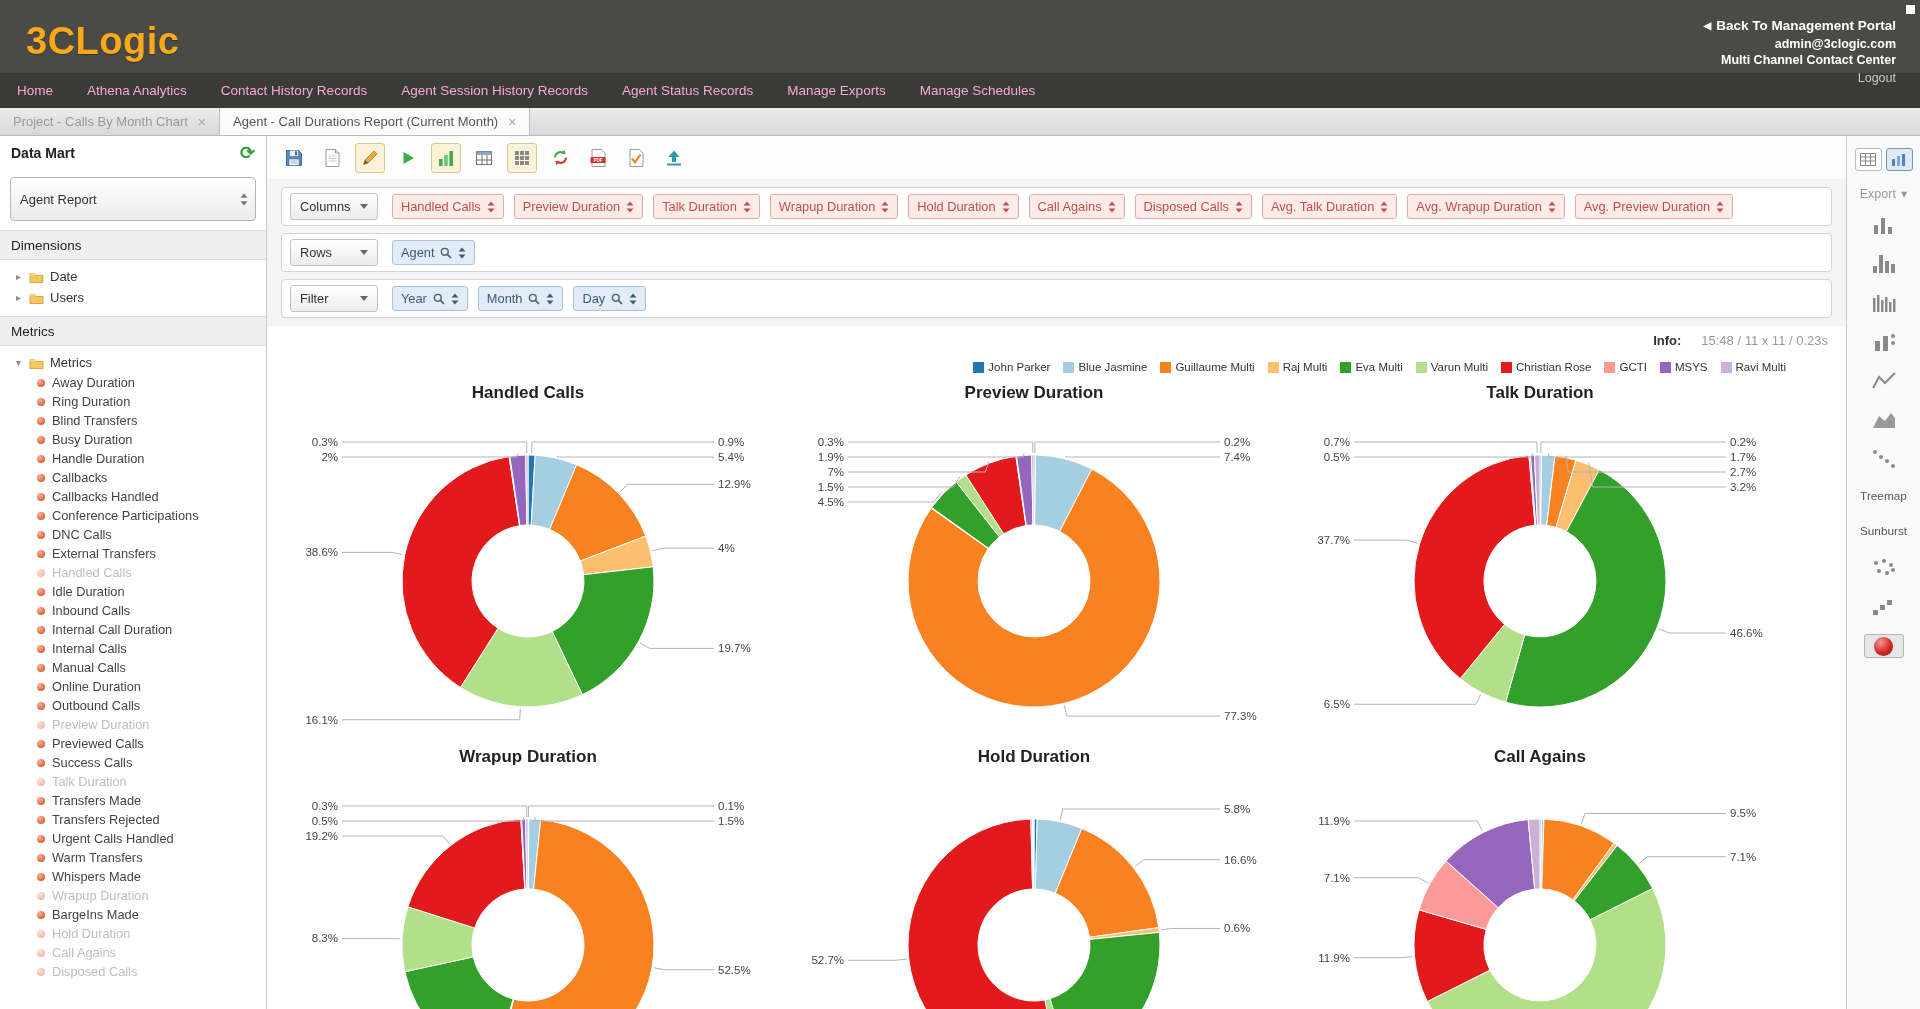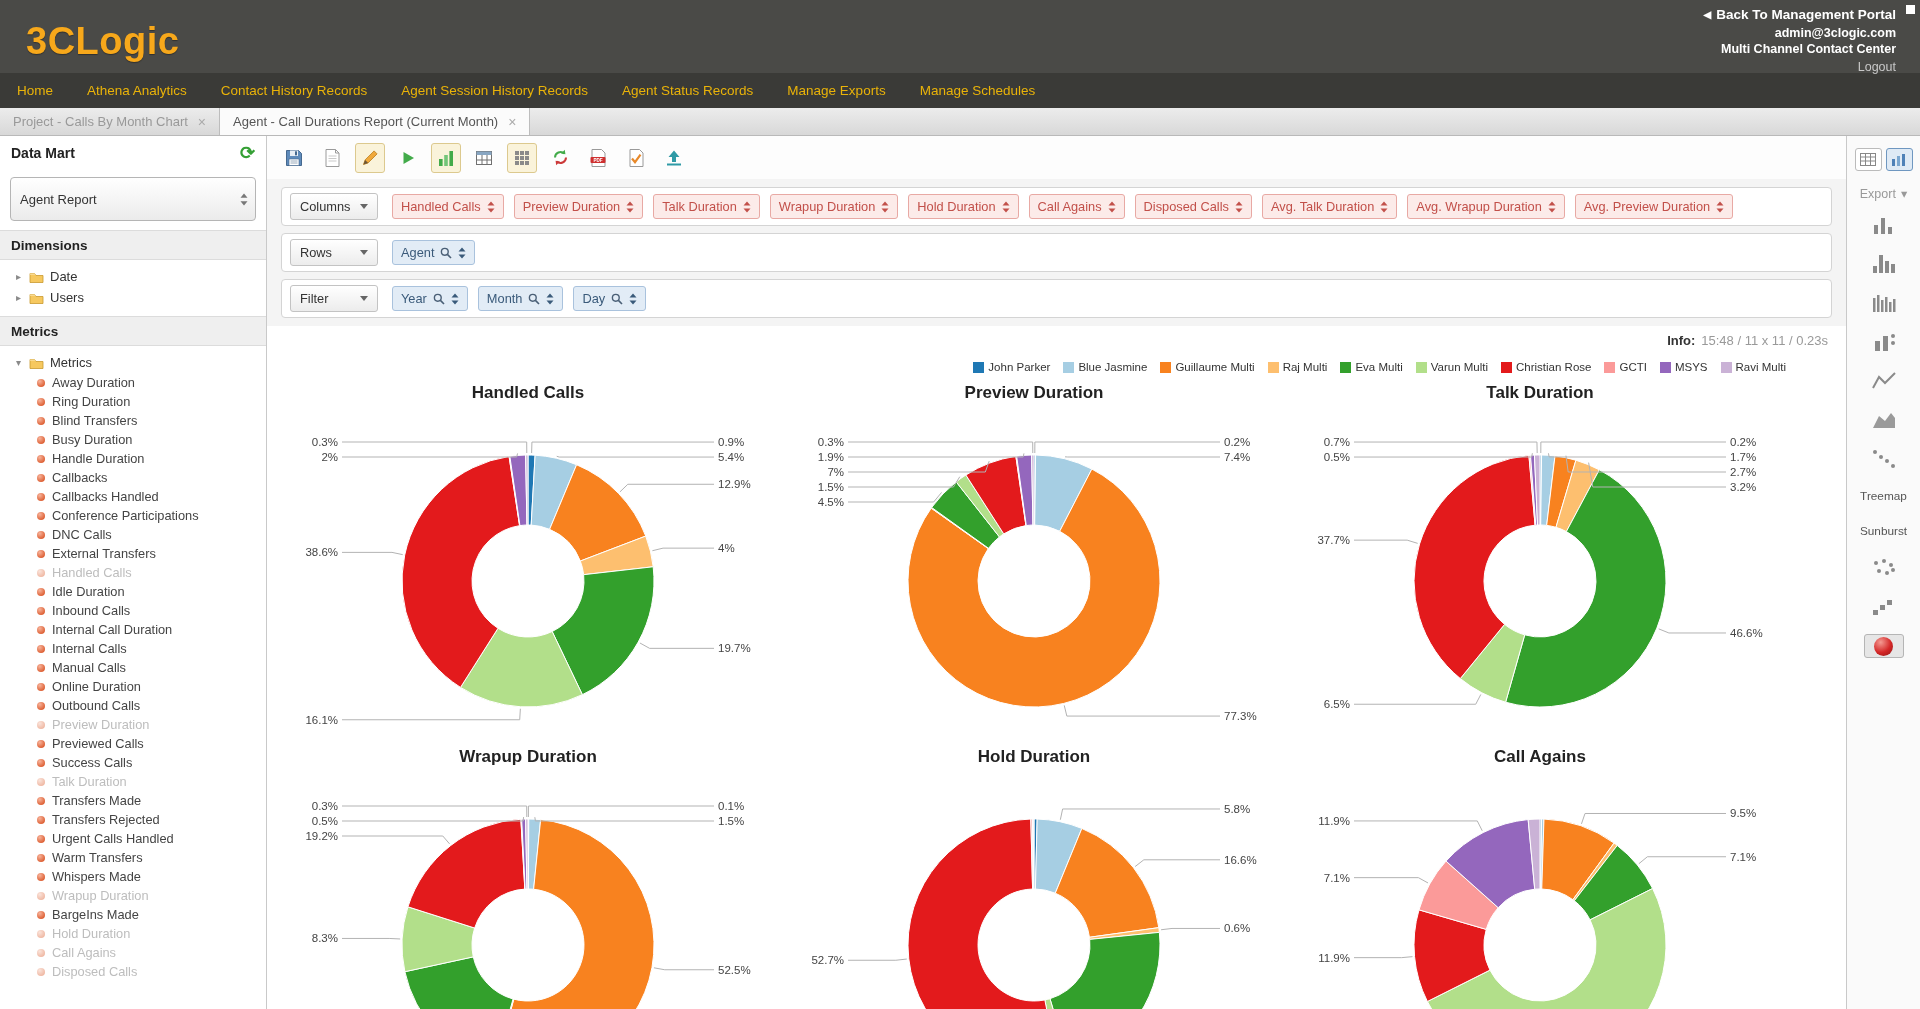--- a/index.html
+++ b/index.html
@@ -3,46 +3,46 @@
 <meta charset="utf-8">
 <style>
   *{margin:0;padding:0;box-sizing:border-box}
   html,body{width:1920px;height:1009px;overflow:hidden;background:#fff;
     font-family:"Liberation Sans",sans-serif;-webkit-font-smoothing:antialiased}
   
   .header{height:73px;background:#4a4a47;position:relative}
   .logo{position:absolute;left:26px;top:20px;font-size:38px;font-weight:bold;
     color:#f7a81b;letter-spacing:.5px;text-shadow:0 1px 1px rgba(0,0,0,.35)}
   .corner-sq{position:absolute;top:5px;right:5px;width:9px;height:9px;background:#fff}
-  .account{position:absolute;right:24px;top:7px;text-align:right;color:#fff;line-height:16.5px}
+  .account{position:absolute;right:24px;top:18px;text-align:right;color:#fff;line-height:16.5px}
   .back-link{font-size:13.5px;font-weight:bold;cursor:pointer}
   .back-arrow{font-size:10px;margin-right:5px;position:relative;top:-1px}
   .acct-email,.acct-name{font-size:12.5px;font-weight:bold}
   .logout{font-size:12.5px;color:#c9c9c9;cursor:pointer;margin-top:1px}
   
   .nav{height:35px;background:#3a3a37;display:flex;align-items:stretch}
-  .nav-item{display:flex;align-items:center;padding:16px 17px;font-size:13.5px;color:#eab308;cursor:pointer}
+  .nav-item{display:flex;align-items:center;padding:16px 17px;font-size:13.5px;color:#f9a8d4;cursor:pointer}
   
   .tabs{height:28px;background:linear-gradient(#ececec,#d8d8d8);border-bottom:1px solid #b9b9b9;display:flex}
   .tab{display:flex;align-items:center;gap:10px;padding:0 13px;border-right:1px solid #bdbdbd;
     font-size:13px;color:#999;cursor:pointer;max-width:330px;white-space:nowrap}
   .tab.active{background:#fbfbfb;color:#555}
   .tab-close{color:#aaa;font-size:14px;line-height:1}
   
   .content{display:flex;height:873px}
   
   .sidebar{width:267px;flex:none;background:#fff;border-right:1px solid #c9c9c9;overflow:hidden}
   .side-h1{height:34px;display:flex;justify-content:space-between;align-items:center;
     padding:0 11px;font-size:14px;font-weight:bold;color:#222}
   .refresh{color:#35a035;font-size:18px;cursor:pointer}
   .select-wrap{padding:7px 10px 9px}
   .select{height:44px;border:1px solid #b5b5b5;border-radius:4px;background:linear-gradient(#fff,#ebebeb);
     display:flex;align-items:center;justify-content:space-between;padding:0 7px 0 9px;font-size:13px;color:#333;cursor:pointer}
   .section-h{height:30px;background:#efefef;border-top:1px solid #dcdcdc;border-bottom:1px solid #dcdcdc;
-    display:flex;align-items:center;padding:0 11px;font-weight:bold;font-size:13.5px;color:#222}
+    display:flex;align-items:center;padding:0 11px;font-weight:normal;font-size:13.5px;color:#222}
   .tree{padding:6px 0 8px}
   .tree-row{height:21px;display:flex;align-items:center;gap:6px;padding-left:14px;font-size:13px;color:#333;cursor:pointer}
   .tw{color:#8a8a8a;font-size:10px;width:9px;flex:none;text-align:center}
   .metric-row{height:19px;display:flex;align-items:center;gap:7px;padding-left:37px;font-size:12.8px;color:#444;cursor:pointer;white-space:nowrap}
   .metric-row.used{color:#bdbdbd}
   .dot{width:8px;height:8px;border-radius:50%;flex:none;
     background:radial-gradient(circle at 35% 30%,#f7b39b,#dd5f33 75%)}
   .used .dot{background:radial-gradient(circle at 35% 30%,#fae3da,#efb8a3 75%)}
   
   .main{flex:1;display:flex;flex-direction:column;background:#fff;min-width:0}
@@ -59,21 +59,21 @@
     gap:8px;padding:0 9px;font-size:12.8px;color:#333;cursor:pointer;flex:none}
   .caret{width:0;height:0;border-left:4.5px solid transparent;border-right:4.5px solid transparent;border-top:5.5px solid #666}
   .pills{display:flex;gap:10px;margin-left:14px;align-items:center;white-space:nowrap}
   .pill{height:25px;display:inline-flex;align-items:center;gap:6px;padding:0 8px;border-radius:3px;
     font-size:12.8px;cursor:pointer}
   .pill.red{background:#fcebe9;border:1px solid #e8a9a4;color:#c2504a}
   .pill.blue{background:#e2ecf6;border:1px solid #a9c2dd;color:#3a5a7a}
   .pill svg{flex:none}
   
   .charts-wrap{flex:1;background:#fff;overflow:hidden}
-  .info-row{display:flex;justify-content:flex-end;gap:6px;padding:7px 18px 0;font-size:13px;color:#999}
+  .info-row{display:flex;justify-content:flex-end;gap:20px;padding:7px 18px 0;font-size:13px;color:#999}
   .info-row b{color:#333}
   .legend{display:flex;justify-content:flex-end;gap:13px;padding:13px 60px 0;font-size:11.5px;color:#333;align-items:center;flex-wrap:nowrap}
   .lg-item{display:inline-flex;align-items:center;gap:4px;white-space:nowrap}
   .lg-sq{width:11px;height:11px;flex:none}
   .charts{display:flex;flex-wrap:wrap;padding-left:8px;margin-top:2px}
   .chart{width:506px;flex:none}
   .chart-title{text-align:center;font-size:17px;font-weight:bold;color:#222;margin:8px 0 0}
   svg.donut{display:block}
   .slice-label{font-size:11.5px;fill:#444}
   .leader{fill:none;stroke:#b3b3b3;stroke-width:1}

